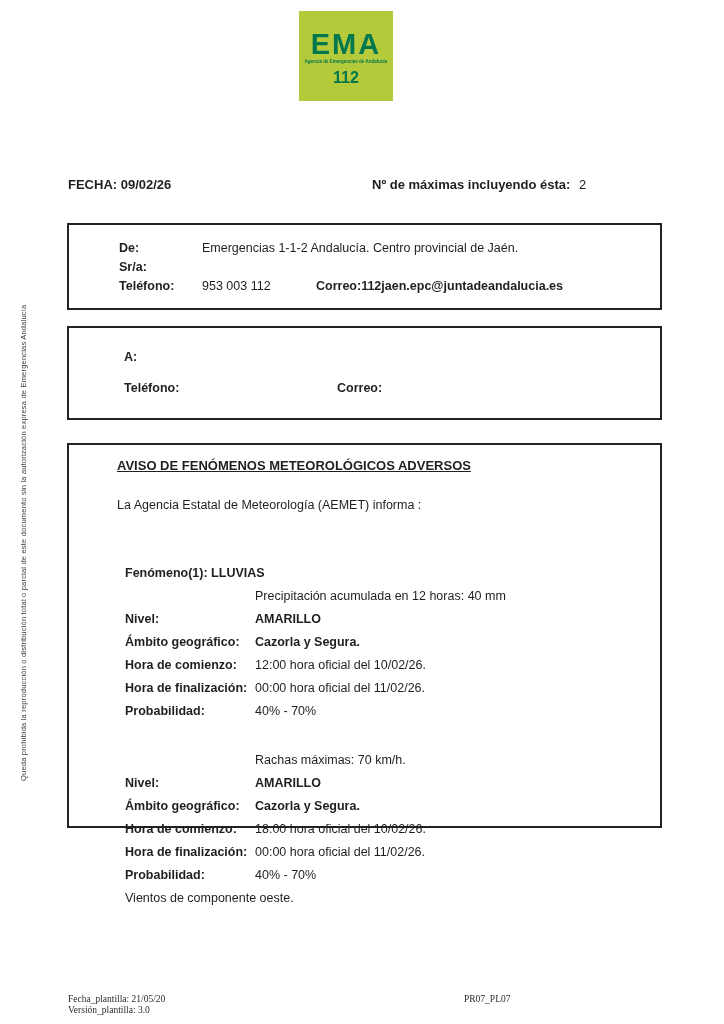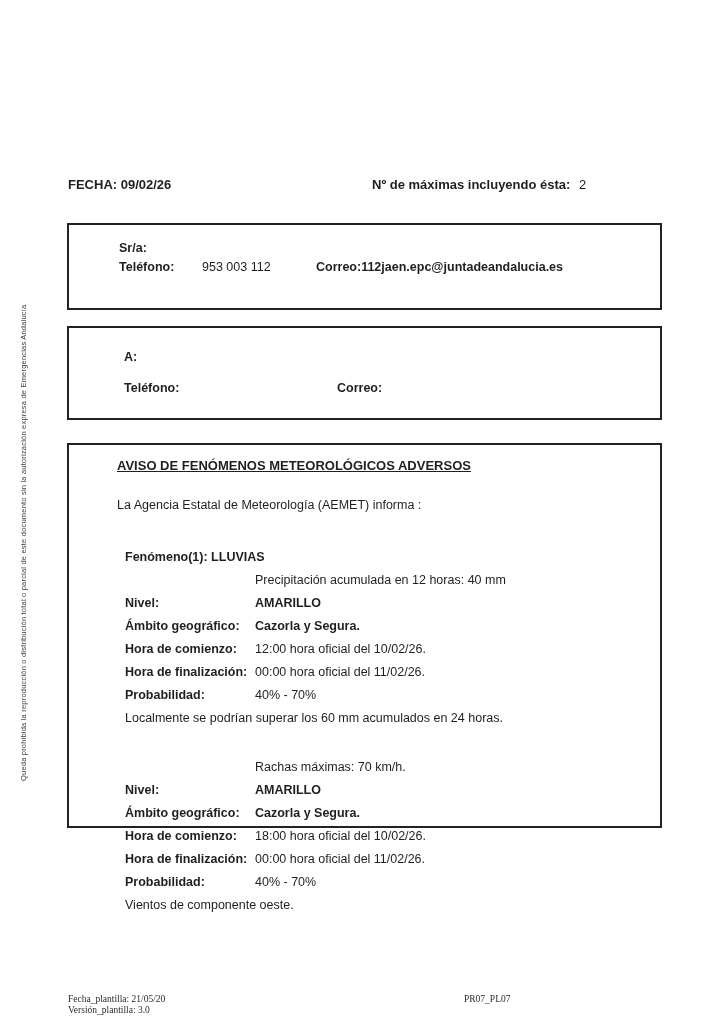--- a/index.html
+++ b/index.html
@@ -39,21 +39,21 @@
   .brow .correo{font-weight:bold;}
 
   .b2row1{display:flex;line-height:18px;}
   .b2row1 .lbl{font-weight:bold;width:28px;flex-shrink:0;}
   .b2row2{display:flex;line-height:18px;margin-top:13px;}
   .b2row2 .lbl{font-weight:bold;}
   .b2row2 .lbl-tel{width:213px;flex-shrink:0;}
 
   
   .notice-title{font-weight:bold;font-size:13px;line-height:16px;text-decoration:underline;margin-bottom:23px;}
-  .notice-intro{font-size:12.5px;line-height:16px;margin-bottom:33px;}
+  .notice-intro{font-size:12.5px;line-height:16px;margin-bottom:49px;}
   .phen{margin:8px;}
   .phen + .phen{margin-top:26px;}
   .phen-heading{font-weight:bold;line-height:23px;}
   .phen-desc{margin-left:130px;line-height:23px;}
   .prow{display:flex;line-height:23px;}
   .prow .plbl{font-weight:bold;width:130px;flex-shrink:0;}
   .prow .pval{}
   .prow .pval.bold{font-weight:bold;}
   .phen-note{line-height:23px;}
 
@@ -68,30 +68,39 @@
   
   .footer{position:absolute;left:0;top:994px;width:724px;font-family:"Liberation Serif", serif;font-size:9.5px;color:#2a2a2a;}
   .footer-left{position:absolute;left:68px;line-height:11px;}
   .footer-code{position:absolute;left:464px;line-height:11px;}
 </style>
 </head>
 <body>
 
 <div class="page">
 
+  <div class="logo" style="background: rgb(181, 202, 58); color: rgb(0, 120, 79);">
+    <div class="logo-title">EMA</div>
+    <div class="logo-subtitle">Agencia de Emergencias de Andalucía</div>
+    <div class="logo-number">112</div>
+  </div>
 
   <div class="fecha-row">
     <span class="fecha">FECHA: 09/02/26</span>
     <span class="npag">
       <span class="lbl-b">Nº de máximas incluyendo ésta:</span>
       <span class="val-r">2</span>
     </span>
   </div>
 
   <div class="box box1">
+    <div class="brow">
+      <span class="lbl">De:</span>
+      <span class="val">Emergencias 1-1-2 Andalucía. Centro provincial de Jaén.</span>
+    </div>
     <div class="brow">
       <span class="lbl">Sr/a:</span>
     </div>
     <div class="brow">
       <span class="lbl">Teléfono:</span>
       <span class="telval">953 003 112</span>
       <span class="correo">Correo:112jaen.epc@juntadeandalucia.es</span>
     </div>
   </div>
 
@@ -125,21 +134,20 @@
         <span class="pval">12:00 hora oficial del 10/02/26.</span>
       </div>
       <div class="prow">
         <span class="plbl">Hora de finalización:</span>
         <span class="pval">00:00 hora oficial del 11/02/26.</span>
       </div>
       <div class="prow">
         <span class="plbl">Probabilidad:</span>
         <span class="pval">40% - 70%</span>
       </div>
-      <div class="phen-note">Localmente se podrían superar los 60 mm acumulados en 24 horas.</div>
     </div>
 
     <div class="phen">
       <div class="phen-desc">Rachas máximas: 70 km/h.</div>
       <div class="prow">
         <span class="plbl">Nivel:</span>
         <span class="pval bold">AMARILLO</span>
       </div>
       <div class="prow">
         <span class="plbl">Ámbito geográfico:</span>

